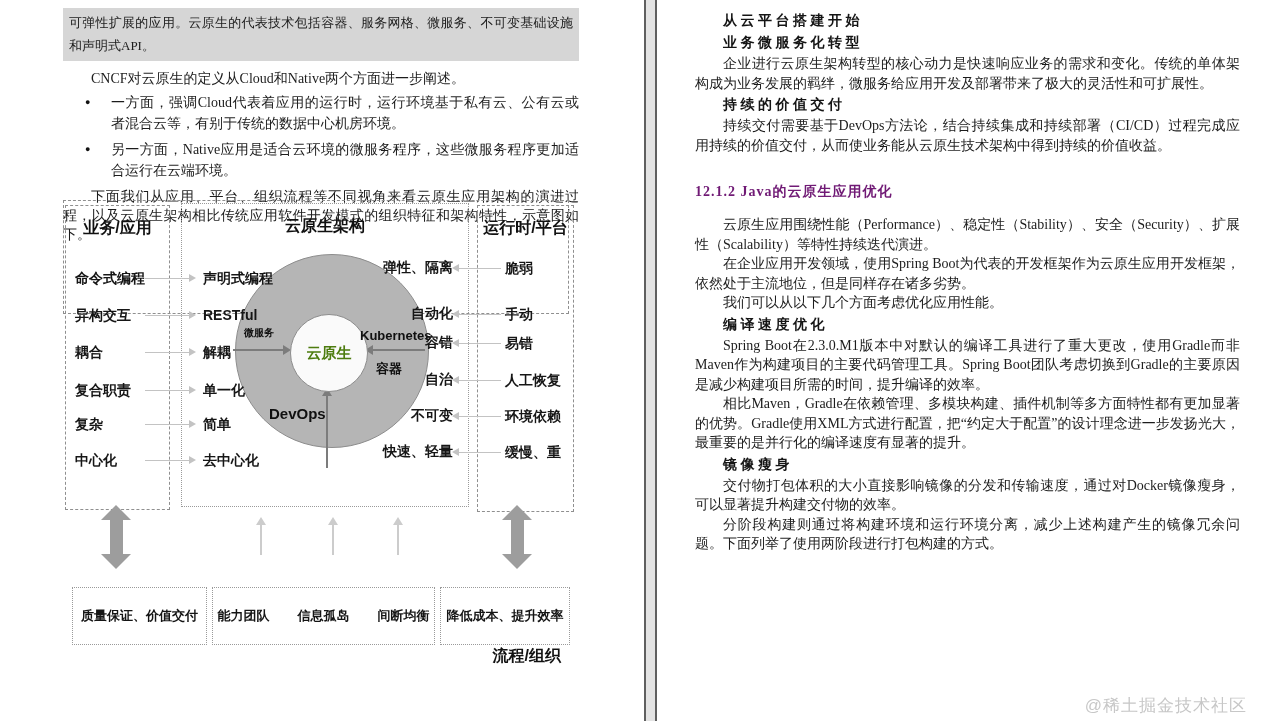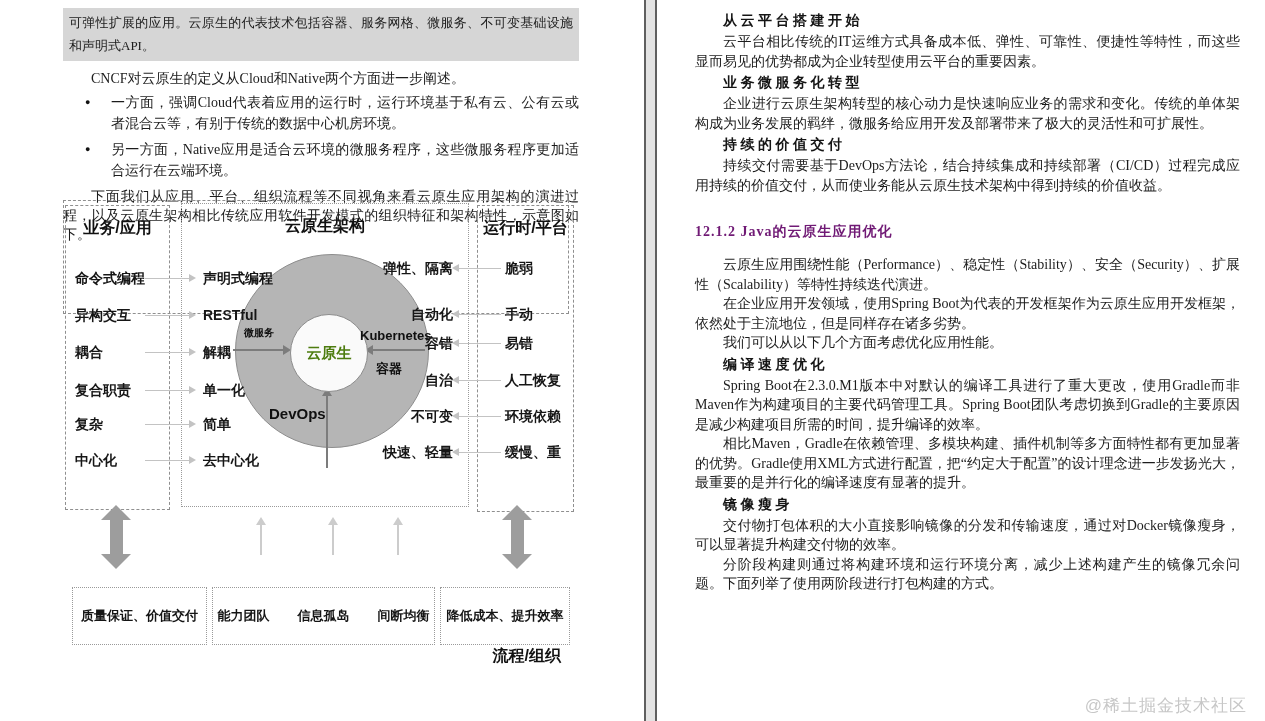--- a/index.html
+++ b/index.html
@@ -29,21 +29,21 @@
   #app-box{left:2px;top:5px;width:103px;height:303px;}
   #arch-box{left:118px;top:3px;width:286px;height:302px;}
   #runtime-box{left:414px;top:5px;width:95px;height:305px;}
   #process-box{left:0px;top:358px;width:504px;height:112px;border:1px dashed #8f8f8f;}
   .box-title{position:absolute;width:100%;top:12px;text-align:center;font-size:16px;font-weight:700;color:#111;}
   
   .d-row{position:absolute;left:0;width:512px;height:20px;}
   .d-lbl{position:absolute;font-size:14px;font-weight:600;color:#161616;white-space:nowrap;line-height:20px;}
   .app-from{left:12px;}
   .app-to{left:140px;}
-  .rt-mid{left:270px;width:120px;text-align:right;}
+  .rt-mid{left:270px;width:120px;text-align:right;font-family:Liberation Serif, serif;}
   .rt-from{left:442px;}
   .arrow-r,.arrow-l{position:absolute;top:10px;height:1px;background:#c3c3c3;}
   .arrow-r{left:82px;width:44px;}
   .arrow-r::after{content:'';position:absolute;right:-7px;top:-4px;border-left:7px solid #c3c3c3;
     border-top:4px solid transparent;border-bottom:4px solid transparent;}
   .arrow-l{left:396px;width:42px;}
   .arrow-l::before{content:'';position:absolute;left:-7px;top:-4px;border-right:7px solid #c3c3c3;
     border-top:4px solid transparent;border-bottom:4px solid transparent;}
   
   #outer-circle{position:absolute;left:172px;top:54px;width:192px;height:192px;border-radius:50%;
@@ -229,21 +229,20 @@
     </div>
     <div class="proc-inner" id="proc-box-3">降低成本、提升效率</div>
   </div>
 </div>
 
 <div id="page-divider"></div>
 
 <div class="page" id="right-page">
   <div class="rp-text">
     <div class="subhead">从云平台搭建开始</div>
-    <p class="rp-para">云平台相比传统的IT运维方式具备成本低、弹性、可靠性、便捷性等特性，而这些显而易见的优势都成为企业转型使用云平台的重要因素。</p>
     <div class="subhead">业务微服务化转型</div>
     <p class="rp-para">企业进行云原生架构转型的核心动力是快速响应业务的需求和变化。传统的单体架构成为业务发展的羁绊，微服务给应用开发及部署带来了极大的灵活性和可扩展性。</p>
     <div class="subhead">持续的价值交付</div>
     <p class="rp-para">持续交付需要基于DevOps方法论，结合持续集成和持续部署（CI/CD）过程完成应用持续的价值交付，从而使业务能从云原生技术架构中得到持续的价值收益。</p>
     <h2 class="rp-h2">12.1.2 Java的云原生应用优化</h2>
     <p class="rp-para">云原生应用围绕性能（Performance）、稳定性（Stability）、安全（Security）、扩展性（Scalability）等特性持续迭代演进。</p>
     <p class="rp-para">在企业应用开发领域，使用Spring Boot为代表的开发框架作为云原生应用开发框架，依然处于主流地位，但是同样存在诸多劣势。</p>
     <p class="rp-para">我们可以从以下几个方面考虑优化应用性能。</p>
     <div class="subhead">编译速度优化</div>
     <p class="rp-para">Spring Boot在2.3.0.M1版本中对默认的编译工具进行了重大更改，使用Gradle而非Maven作为构建项目的主要代码管理工具。Spring Boot团队考虑切换到Gradle的主要原因是减少构建项目所需的时间，提升编译的效率。</p>

